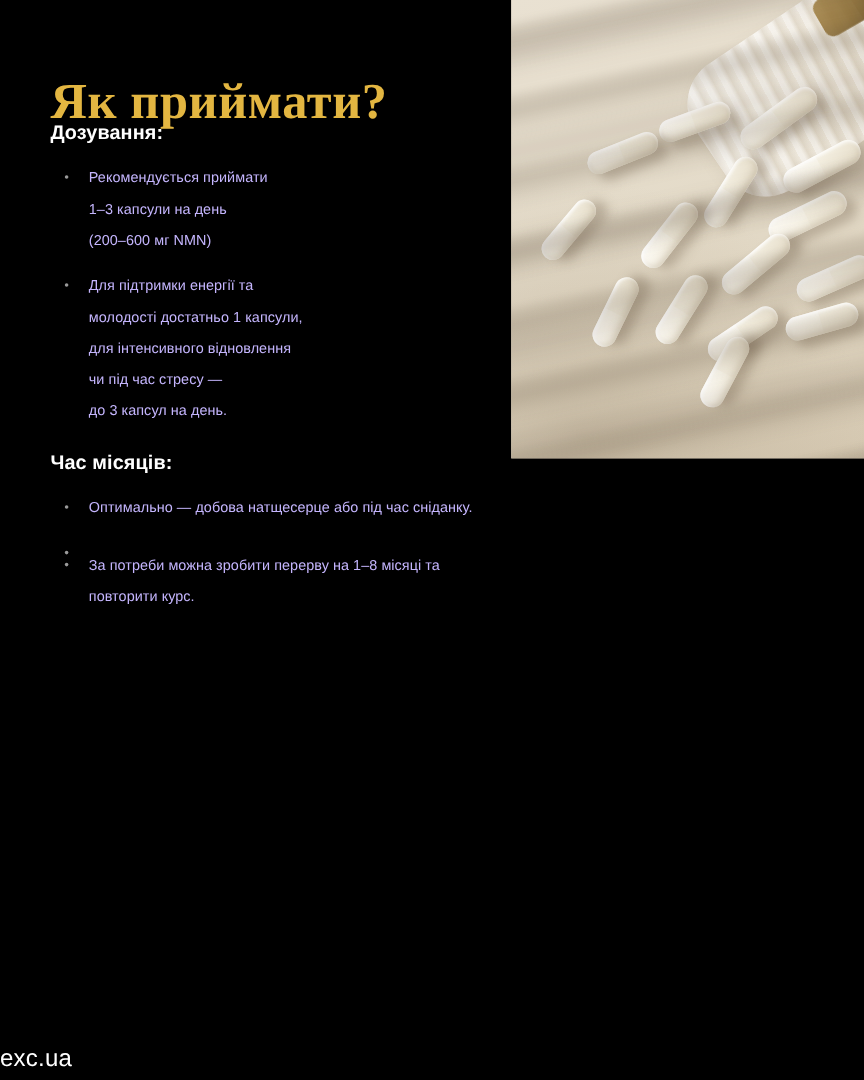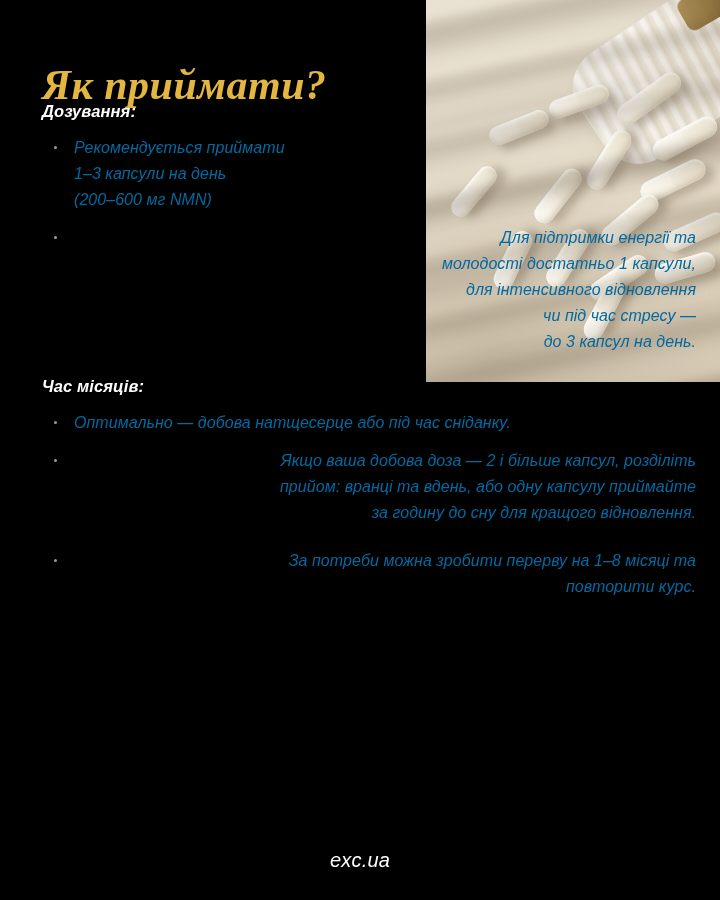--- a/index.html
+++ b/index.html
@@ -7,21 +7,20 @@
     padding: 0;
     background: #000000;
   }
   .page {
     position: relative;
     width: 720px;
     height: 900px;
     background: #000000;
     overflow: hidden;
     font-family: "Liberation Sans", sans-serif;
-    font-style: italic;
     -webkit-font-smoothing: antialiased;
   }
 
   
   .photo {
     position: absolute;
     left: 426px;
     top: 0;
     width: 294px;
     height: 382px;
@@ -156,44 +155,43 @@
     padding-left: 42px;
     margin: 0 0 14px 0;
   }
   ul.bullets {
     list-style: none;
     margin: 0 0 22px 0;
     padding: 0 24px 0 52px;
   }
   ul.bullets li {
     position: relative;
-    color: #0369a1;
-    font-size: 16px;
+    color: #c4b5fd;
+    font-size: 12px;
     line-height: 26px;
     padding-left: 22px;
     margin-bottom: 12px;
     font-weight: 400;
     letter-spacing: 0.05px;
   }
-  ul.bullets li:last-child { margin-bottom: 0; text-align: right; }
+  ul.bullets li:last-child { margin-bottom: 0; }
   ul.bullets li .dot {
     position: absolute;
     left: 2px;
     top: 11px;
     width: 3px;
     height: 3px;
     border-radius: 50%;
     background: #9a9a9a;
   }
   .footer {
     position: absolute;
     left: 0;
-    top: 849px;
-    width: 720px;
-    text-align: center;
+    top: 871px;
+    width: 720px;
     color: #ffffff;
     font-size: 20px;
     letter-spacing: 0.2px;
   }
 </style>
 </head>
 <body>
 
 <div class="page">
 
@@ -239,23 +237,21 @@
 для інтенсивного відновлення
 чи під час стресу —
 до 3 капсул на день.</span></li>
         </ul>
       </div>
 
       <div class="section">
         <h2 class="section-heading">Час місяців:</h2>
         <ul class="bullets">
           <li><span class="dot"></span><span style="white-space: pre-line; display: inline-block;">Оптимально — добова натщесерце або під час сніданку.</span></li>
-          <li><span class="dot"></span><span style="white-space: pre-line; display: inline-block;">Якщо ваша добова доза — 2 і більше капсул, розділіть
-прийом: вранці та вдень, або одну капсулу приймайте
-за годину до сну для кращого відновлення.</span></li>
+          <li><span class="dot"></span></li>
         </ul>
       </div>
 
       <div class="section">
       </div>
 
       <div class="section">
         <ul class="bullets">
           <li><span class="dot"></span><span style="white-space: pre-line; display: inline-block;">За потреби можна зробити перерву на 1–8 місяці та
 повторити курс.</span></li>

